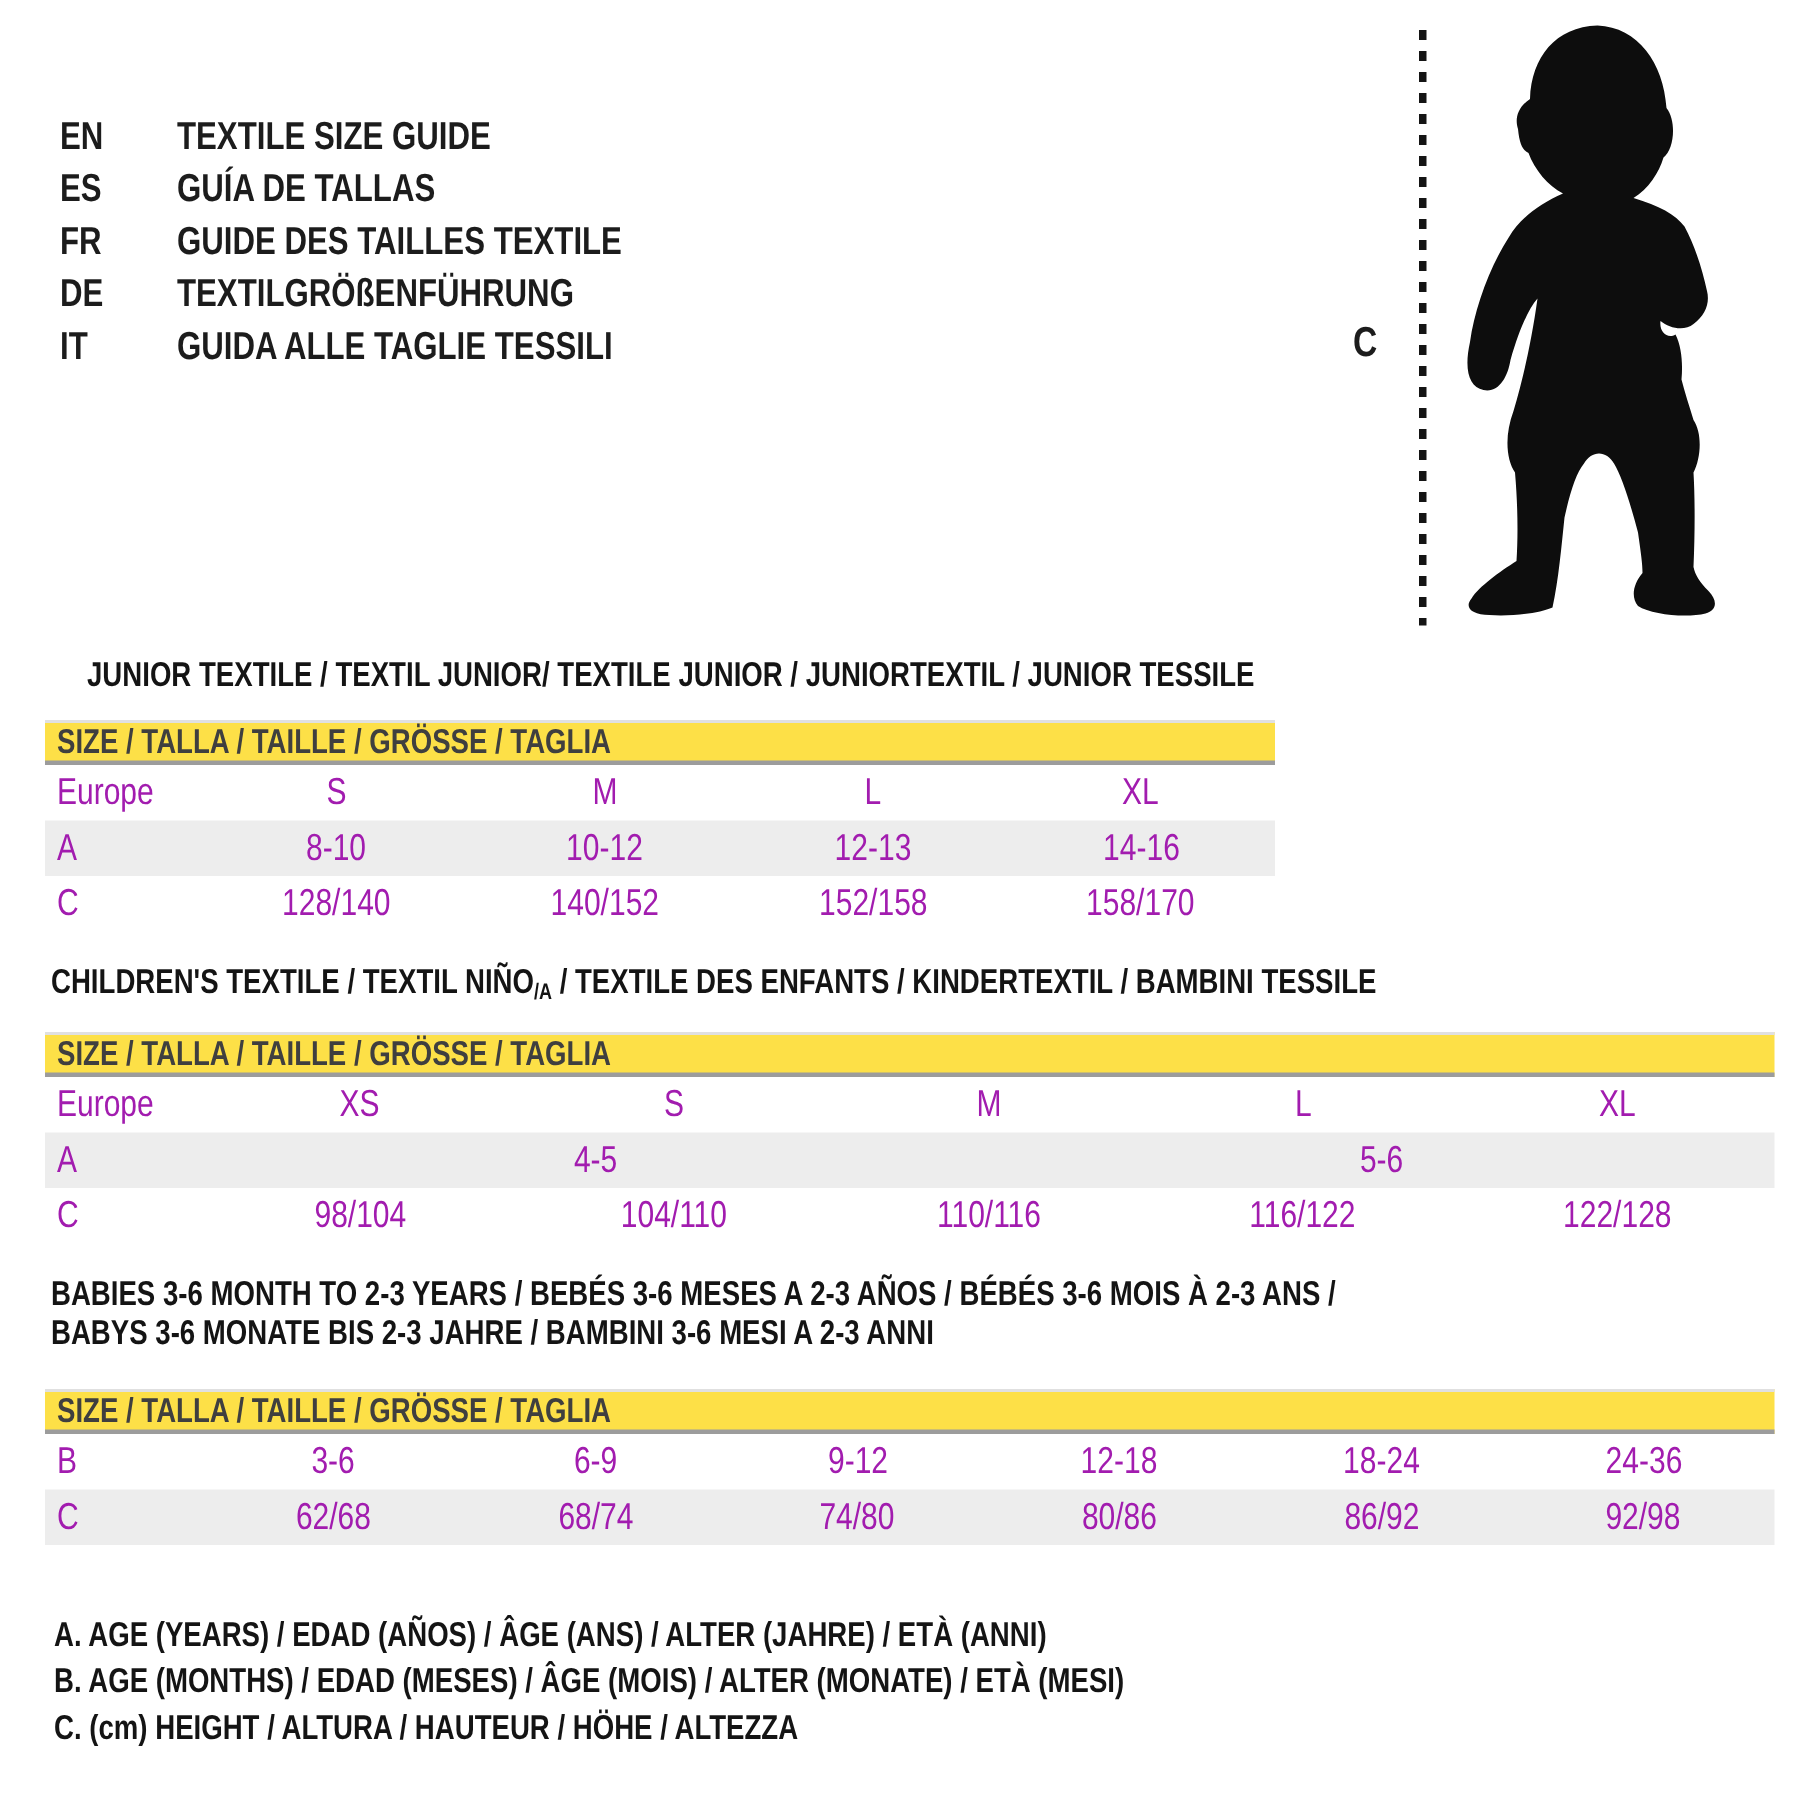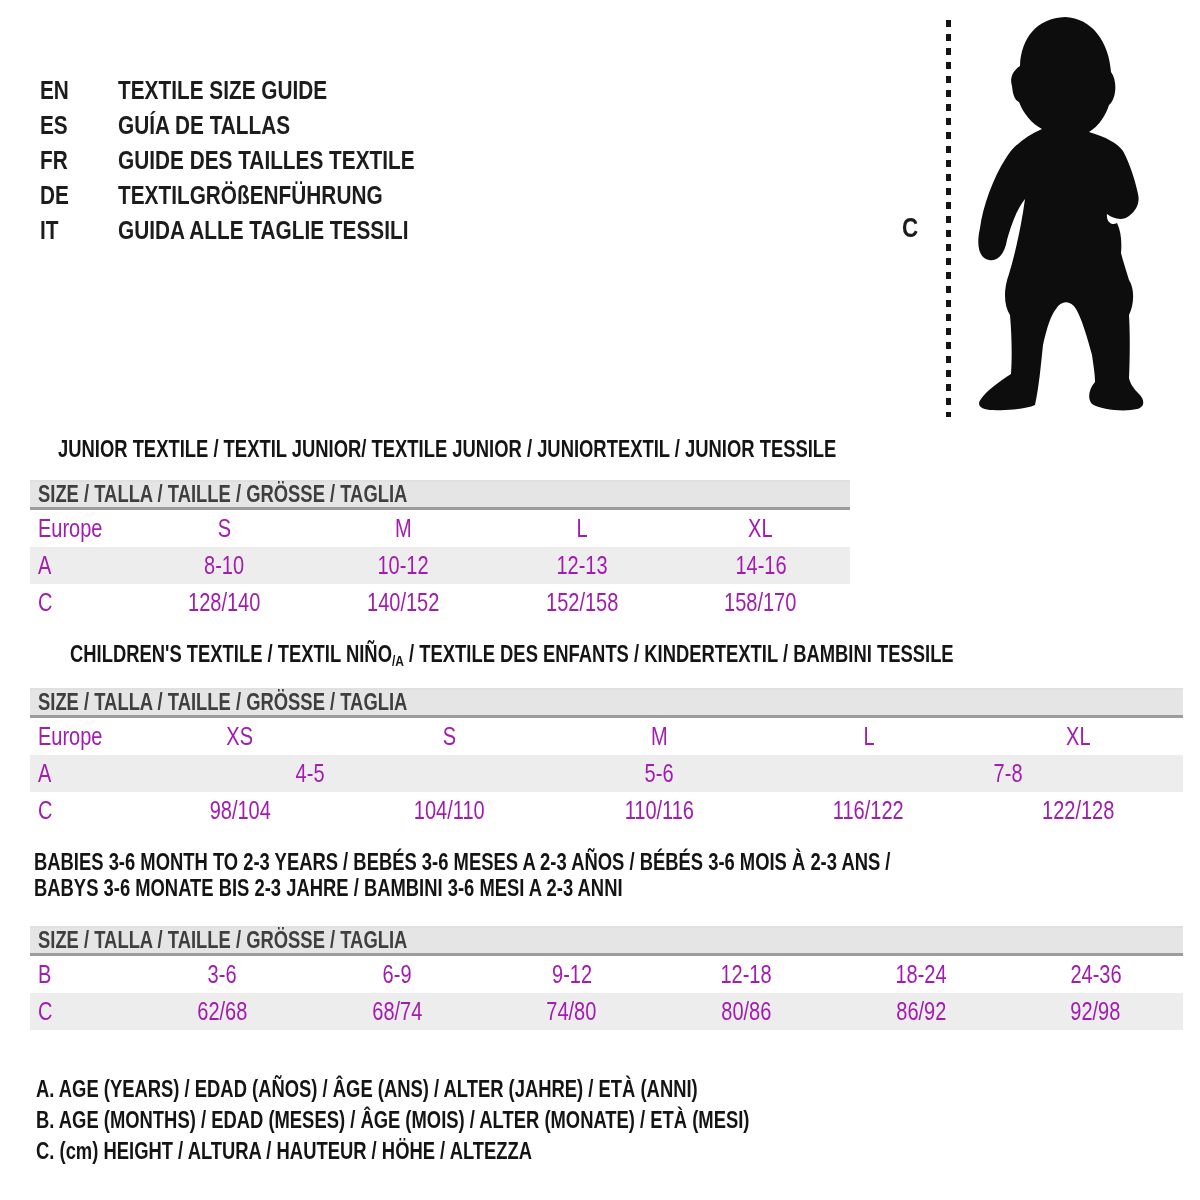--- a/index.html
+++ b/index.html
@@ -23,21 +23,21 @@
   .silhouette{left:973px;top:14px;}
 
   
   .sec-title{font-size:23px;font-weight:bold;margin:0;color:#141414;line-height:26px;}
   .sec-title .sub{font-size:15px;vertical-align:-4px;font-weight:bold;}
 
   
   .size-table{left:30px;}
   .w-narrow{width:820px;}
   .w-wide{width:1153px;}
-  .size-header{background:#e5e5e5;border-top:2px solid #e0e0e0;border-bottom:3px solid #9c9c9c;
+  .size-header{background:#fde047;border-top:2px solid #e0e0e0;border-bottom:3px solid #9c9c9c;
     height:25px;display:flex;align-items:center;padding-left:8px;
     font-size:23px;font-weight:bold;color:#3f3f3f;}
   .trow{height:37px;display:flex;align-items:center;font-size:25px;color:#a21caf;}
   .trow.shade{background:#ededed;}
   .cell{text-align:center;flex:1;}
   .cell.lab{flex:0 0 97px;text-align:left;padding-left:8px;}
 
   
   .legend-line{height:31px;display:flex;align-items:flex-start;font-size:23px;font-weight:bold;color:#141414;}
 </style>
@@ -135,40 +135,39 @@
     </div>
     <div class="trow">
       <div class="cell lab"><span class="cond">C</span></div>
       <div class="cell val"><span class="cond-c">128/140</span></div>
       <div class="cell val"><span class="cond-c">140/152</span></div>
       <div class="cell val"><span class="cond-c">152/158</span></div>
       <div class="cell val"><span class="cond-c">158/170</span></div>
     </div>
   </div>
 
-<h2 class="abs sec-title" style="left:34px;top:641px;margin-left:36px;">
+<h2 class="abs sec-title" style="left:34px;top:641px;">
   <span class="cond"><span>CHILDREN'S TEXTILE / TEXTIL NIÑO</span><span class="sub">/A</span><span> / TEXTILE DES ENFANTS / KINDERTEXTIL / BAMBINI TESSILE</span></span>
 </h2>
 <div class="abs size-table w-wide" style="top:688px;">
   <div class="size-header">
     <span class="cond">SIZE / TALLA / TAILLE / GRÖSSE / TAGLIA</span>
   </div>
 <div class="trow">
       <div class="cell lab"><span class="cond">Europe</span></div>
       <div class="cell val"><span class="cond-c">XS</span></div>
       <div class="cell val"><span class="cond-c">S</span></div>
       <div class="cell val"><span class="cond-c">M</span></div>
       <div class="cell val"><span class="cond-c">L</span></div>
       <div class="cell val"><span class="cond-c">XL</span></div>
     </div>
     <div class="trow shade">
       <div class="cell lab"><span class="cond">A</span></div>
       <div class="cell val"><span class="cond-c">4-5</span></div>
       <div class="cell val"><span class="cond-c">5-6</span></div>
-      <div class="cell val"><span class="cond-c">7-8</span></div>
     </div>
     <div class="trow">
       <div class="cell lab"><span class="cond">C</span></div>
       <div class="cell val"><span class="cond-c">98/104</span></div>
       <div class="cell val"><span class="cond-c">104/110</span></div>
       <div class="cell val"><span class="cond-c">110/116</span></div>
       <div class="cell val"><span class="cond-c">116/122</span></div>
       <div class="cell val"><span class="cond-c">122/128</span></div>
     </div>
   </div>

